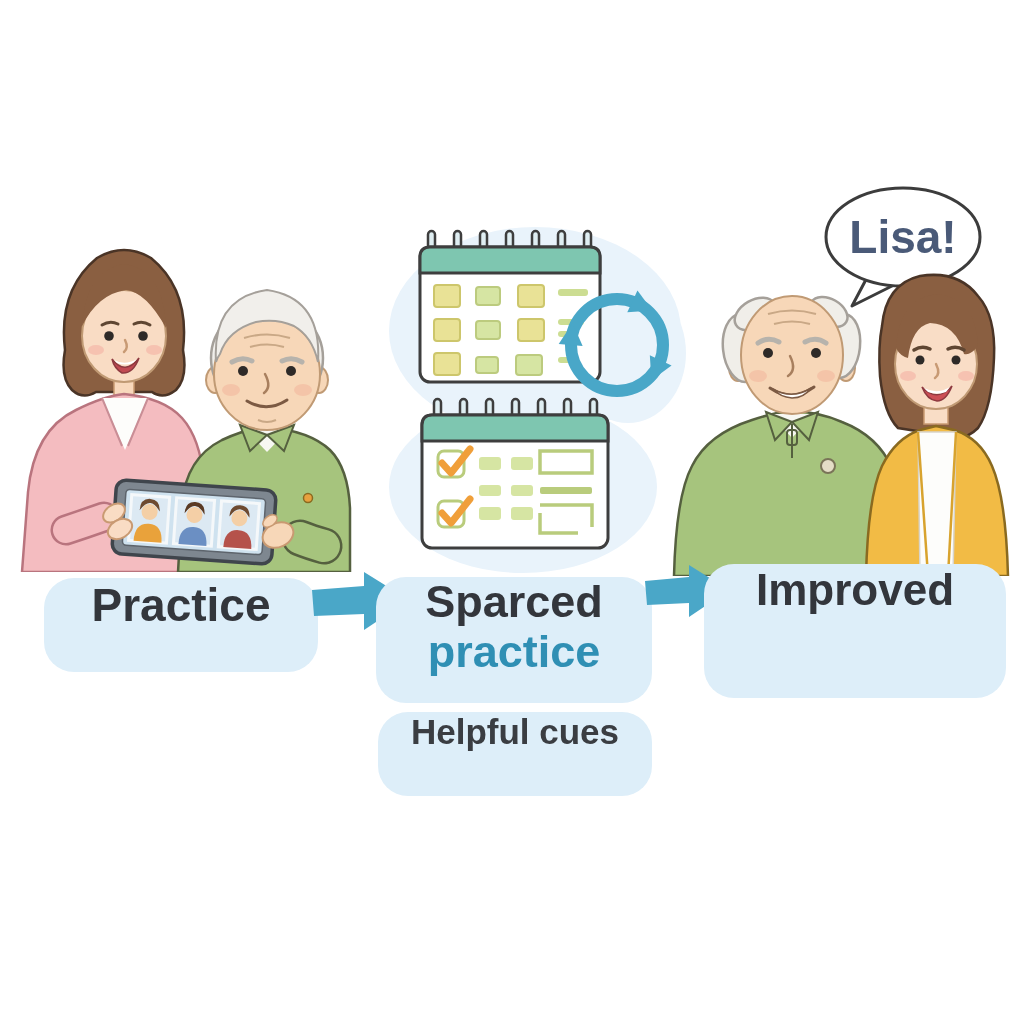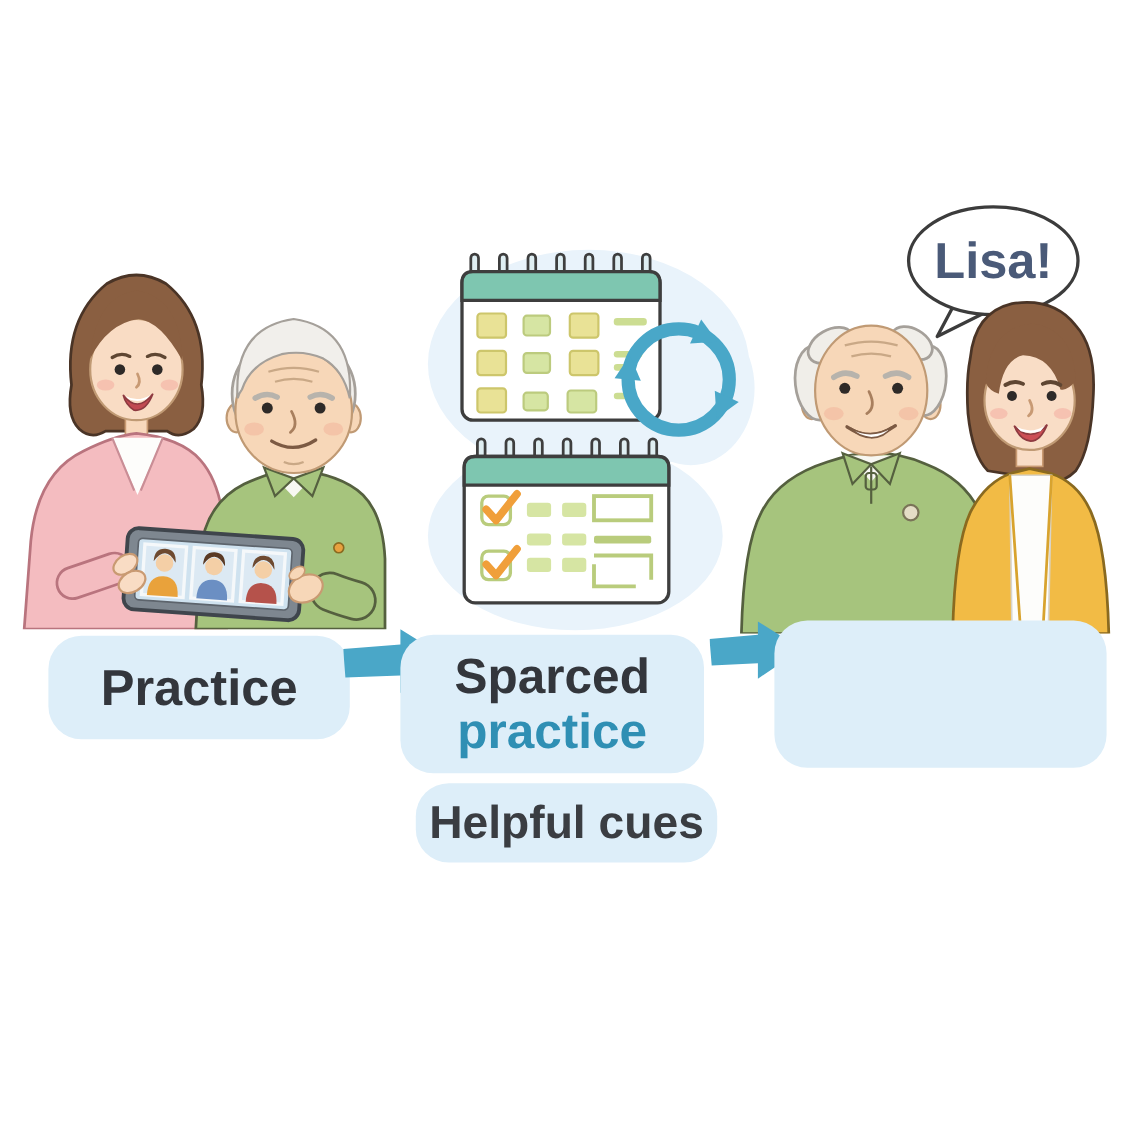--- a/index.html
+++ b/index.html
@@ -1,24 +1,24 @@
 <!DOCTYPE html>
 <html><head>
 <meta charset="utf-8">
 <style>
 *{margin:0;padding:0;box-sizing:border-box}
 html,body{width:1024px;height:1024px}
 body{background:#ffffff;font-family:"Liberation Sans",sans-serif;position:relative;overflow:hidden}
 .ill{position:absolute}
-.box{position:absolute;background:#ddeef9;border-radius:30px;display:flex;flex-direction:column;align-items:center;justify-content:center;color:#33363c;font-weight:bold;text-align:center}
+.box{position:absolute;background:#ddeef9;border-radius:30px;display:flex;flex-direction:column;align-items:center;color:#33363c;font-weight:bold;text-align:center}
 #box-practice{left:44px;top:578px;width:274px;height:94px;font-size:46px}
-#box-sparced{left:364px;top:577px;width:276px;height:126px;font-size:45px;line-height:1.12}
+#box-sparced{left:376px;top:577px;width:276px;height:126px;font-size:45px;line-height:1.12}
 #box-sparced .accent{color:#2f8fb4}
 #box-improved{left:704px;top:564px;width:302px;height:134px;font-size:44px;line-height:1.18}
-#box-cues{left:378px;top:712px;width:274px;height:72px;font-size:42px;color:#3a3d42}
+#box-cues{left:378px;top:712px;width:274px;height:84px;font-size:35px;color:#3a3d42}
 .flow-arrow{position:absolute}
 </style>
 </head>
 <body>
 
 <svg class="ill" style="left:12px;top:232px" width="340" height="340" viewBox="0 0 340 340">
 
   <g>
     <path d="M 60,158 Q 48,146 53,118 Q 46,58 85,26 Q 112,10 139,26 Q 178,58 171,118 Q 176,146 164,158 Q 151,168 140,160 L 84,160 Q 71,168 60,158 Z" fill="#8a5f41" stroke="#4a3426" stroke-width="2.5"></path>
     <rect x="102" y="144" width="20" height="20" fill="#f8d8bc" stroke="#c99a72" stroke-width="1.5"></rect>
@@ -236,16 +236,17 @@
   <polygon points="0,20 52,16 52,2 97,30 52,60 52,44 2,46" fill="#4aa7c8"></polygon>
 </svg>
 <div class="box" id="box-sparced">
   <span>Sparced</span>
   <span class="accent">practice</span>
 </div>
 <svg class="flow-arrow" style="left:645px;top:563px" width="86" height="58" viewBox="0 0 86 58">
   <polygon points="0,18 44,14 44,2 84,27 44,54 44,40 2,42" fill="#4aa7c8"></polygon>
 </svg>
 <div class="box" id="box-improved">
+  <span>Improved</span>
 </div>
 <div class="box" id="box-cues">
   <span>Helpful cues</span>
 </div>
 
 </body></html>

